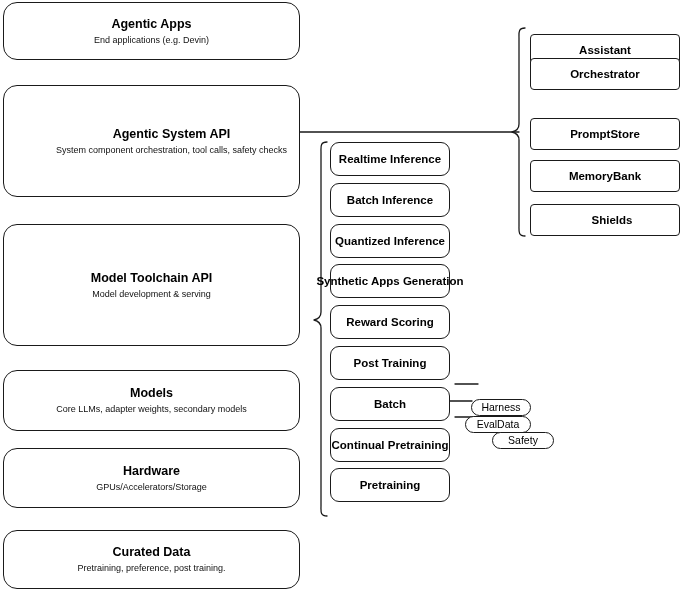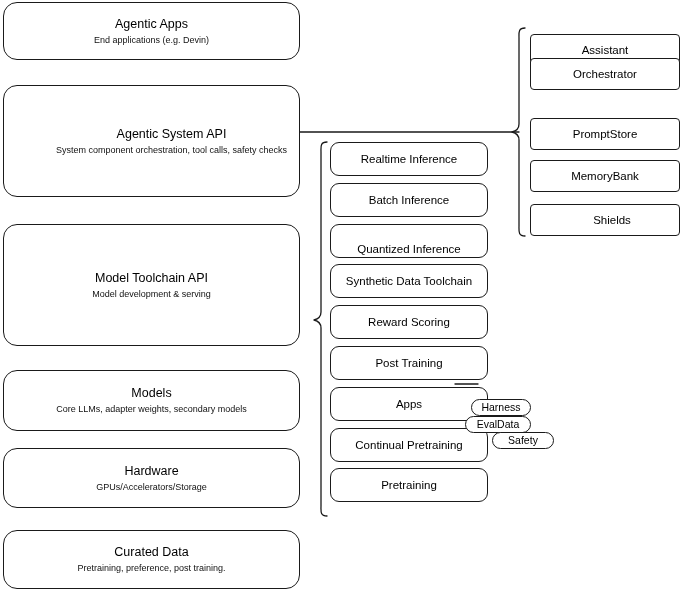--- a/index.html
+++ b/index.html
@@ -31,35 +31,36 @@
     align-items: center;
     justify-content: center;
     text-align: center;
     z-index: 5;
   }
   .box .title {
     font-size: 12.5px;
     line-height: 16px;
     color: #000;
     white-space: nowrap;
+    font-weight: bold;
   }
   .box .subtitle {
     font-size: 9px;
     line-height: 13px;
     color: #111;
     margin-top: 2px;
     white-space: nowrap;
   }
   
   .layer-box { left: 3px; width: 297px; border-radius: 14px; }
 
   
   .mid-box {
     left: 330px;
-    width: 158px;
+    width: 120px;
     height: 34px;
     border-radius: 9px;
   }
   .mid-box .title { font-size: 11.5px; }
 
   
   .right-box {
     left: 530px;
     width: 150px;
     height: 32px;
@@ -162,34 +163,34 @@
     <div class="title">Curated Data</div>
     <div class="subtitle">Pretraining, preference, post training.</div>
   </div>
 
   <div class="box mid-box" style="top:142px;">
     <div class="title">Realtime Inference</div>
   </div>
   <div class="box mid-box" style="top:183px;">
     <div class="title">Batch Inference</div>
   </div>
-  <div class="box mid-box" style="top:224px;justify-content:flex-end;">
+  <div class="box mid-box" style="top:224px;">
     <div class="title">Quantized Inference</div>
   </div>
   <div class="box mid-box" style="top:264px;">
-    <div class="title">Synthetic Data Toolchain</div>
+    <div class="title">Synthetic Apps Generation</div>
   </div>
   <div class="box mid-box" style="top:305px;">
     <div class="title">Reward Scoring</div>
   </div>
   <div class="box mid-box" style="top:346px;">
     <div class="title">Post Training</div>
   </div>
   <div class="box mid-box" style="top:387px;">
-    <div class="title">Apps</div>
+    <div class="title">Batch</div>
   </div>
   <div class="box mid-box" style="top:428px;">
     <div class="title">Continual Pretraining</div>
   </div>
   <div class="box mid-box" style="top:468px;">
     <div class="title">Pretraining</div>
   </div>
 
   <div class="pill" style="left:471px; top:376px; width:60px;">
     <span>Harness</span>

